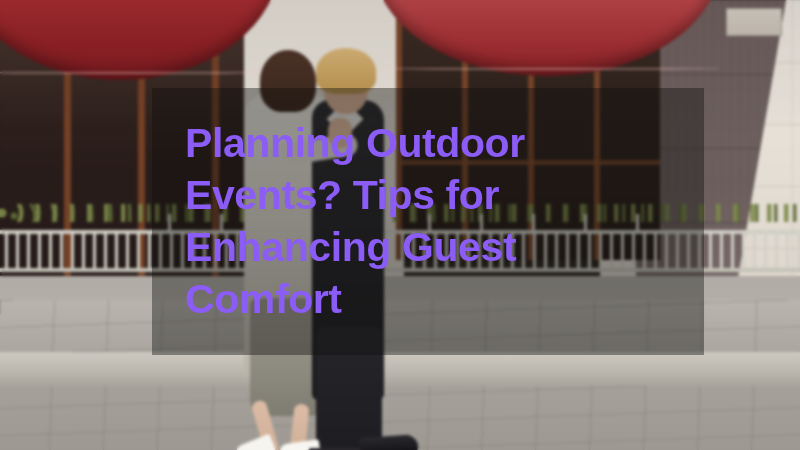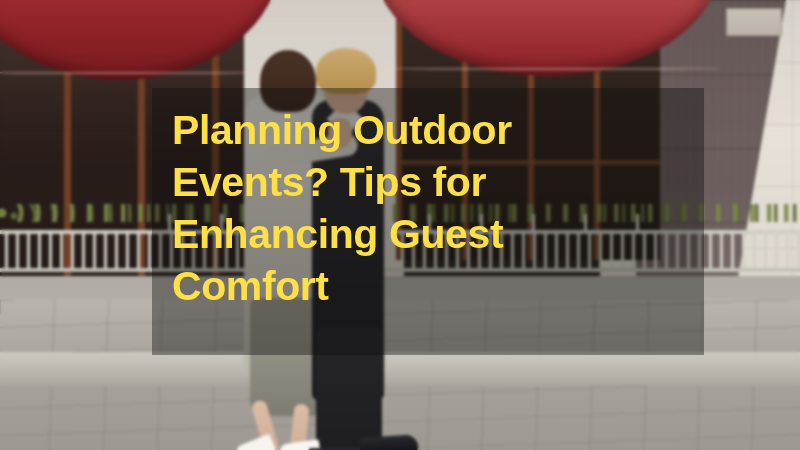--- a/index.html
+++ b/index.html
@@ -282,22 +282,22 @@
     left: 152px; top: 88px;
     width: 552px; height: 267px;
     background: rgba(16,14,13,0.40);
   }
 
   
   .headline {
     position: absolute;
     left: 172px; top: 104px;
     width: 420px;
-    margin: 0;
-    color: #fde047;
+    margin: 13px;
+    color: #8b5cf6;
     font-family: "Liberation Sans", sans-serif;
     font-weight: 700;
     font-size: 41px;
     line-height: 52px;
     letter-spacing: -0.4px;
     white-space: pre-line;
   }
 </style>
 </head>
 <body>

